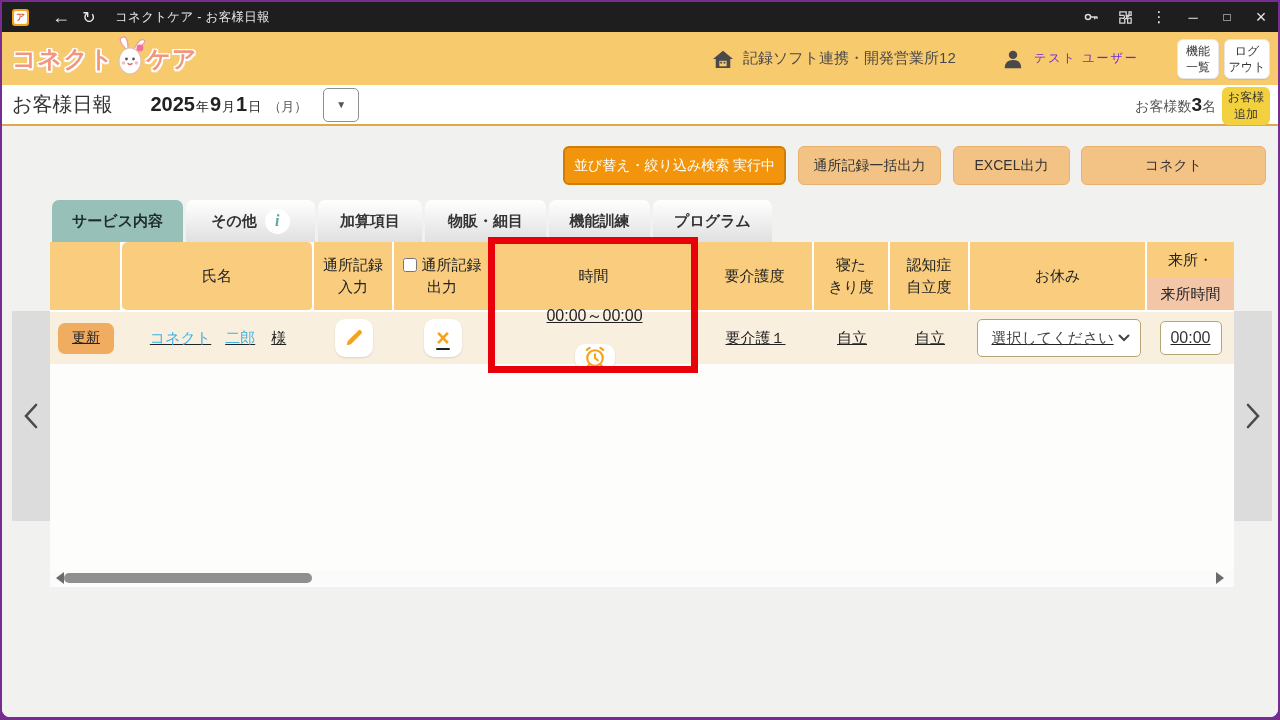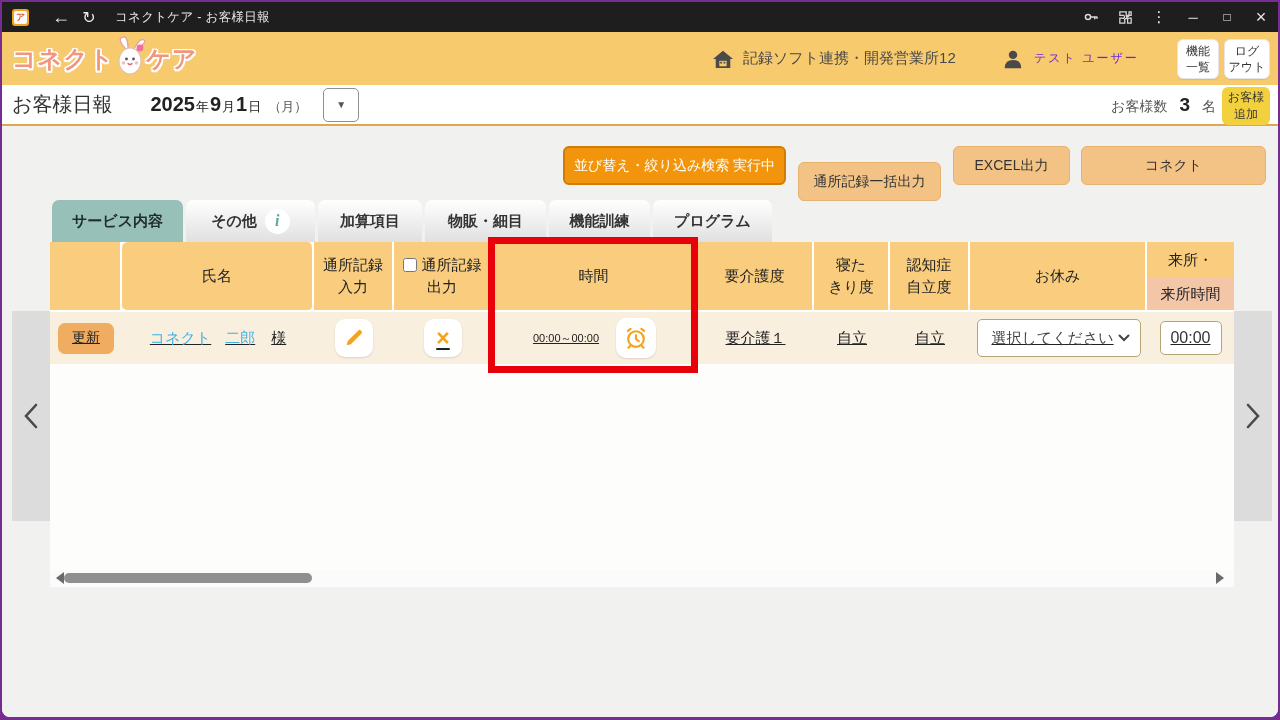--- a/index.html
+++ b/index.html
@@ -74,21 +74,21 @@
   .page-title { margin-left:10px; font-size:20px; color:#333; }
   .date-group { margin-left:38px; display:flex; align-items:baseline; }
   .date-num { font-size:20px; font-weight:bold; color:#222; }
   .date-unit { font-size:13px; color:#222; margin:0 1px; }
   .date-weekday { font-size:13px; color:#555; margin-left:6px; }
   .date-drop {
     margin-left:16px; width:36px; height:34px; background:#fff;
     border:1px solid #8f8f8f; border-radius:5px; display:flex; align-items:center;
     justify-content:center; font-size:10px; color:#555; cursor:pointer; align-self:center;
   }
-  .count-group { position:absolute; right:62px; display:flex; align-items:baseline;gap:12px; }
+  .count-group { position:absolute; right:62px; display:flex; align-items:baseline; }
   .count-prefix,.count-suffix { font-size:14px; color:#555; }
   .count-num { font-size:19px; font-weight:bold; color:#222; }
   .add-customer {
     position:absolute; right:8px; top:2px; width:48px; height:38px;
     background:#f3d13e; border:none; border-radius:6px; font-size:12px; line-height:1.4;
     color:#333; display:flex; flex-direction:column; align-items:center; justify-content:center;
     cursor:pointer;
   }
 
   
@@ -97,21 +97,21 @@
   .white-panel { position:absolute; left:48px; top:116px; width:1184px; height:345px; background:#fdfdfc; }
 
   
   .actions { position:absolute; top:20px; left:4px; width:100%; height:40px;padding-left:36px; }
   .act-btn {
     position:absolute; top:0; height:39px; border-radius:6px; font-size:14px; color:#333;
     background:#f3c386; border:1px solid #e7b170; cursor:pointer;
     display:flex; align-items:center; justify-content:center;
   }
   .act-search { left:557px; width:223px; background:#f2950d; border:2px solid #cf7d05; color:#fff; }
-  .act-batch  { left:792px; width:143px;margin-top:16px; }
+  .act-batch  { left:792px; width:143px; }
   .act-excel  { left:947px; width:117px; }
   .act-update { left:1075px; width:185px; }
 
   
   .tabs { position:absolute; left:50px; top:74px; height:42px; display:flex; gap:3px; }
   .tab {
     height:42px; display:flex; align-items:center; justify-content:center; gap:8px;
     background:linear-gradient(#ffffff,#e0e0e0); border-radius:7px 7px 0 0;
     font-size:15px; font-weight:bold; color:#333; cursor:pointer;
   }
@@ -150,21 +150,21 @@
   .name-cell { gap:0; }
   .name-link { color:#3fb1e3; cursor:pointer; }
   .name-sei { margin-right:14px; }
   .honorific { margin-left:16px; color:#222; }
   .icon-btn {
     width:38px; height:38px; background:#fff; border:none; border-radius:10px;
     display:flex; align-items:center; justify-content:center; cursor:pointer;
     box-shadow:0 1px 2px rgba(0,0,0,.12);
   }
   .x-glyph { color:#f5a31d; font-size:23px; font-weight:bold; line-height:1; }
-  .time-cell { gap:17px; font-size:11px; }
+  .time-cell { gap:17px; font-size:16px;flex-direction:column; }
   .alarm-btn { width:40px; height:40px; border-radius:10px; }
   .rest-select {
     width:164px; height:38px; background:#fff; border:1px solid #b4a576; border-radius:5px;
     display:flex; align-items:center; justify-content:space-between; padding:0 10px 0 14px;
     font-size:15px; color:#444; cursor:pointer;
   }
   .visit-input {
     width:62px; height:34px; background:#fff; border:1px solid #b4a576; border-radius:5px;
     text-align:center; font-size:16px; color:#333; font-family:inherit;
   }

